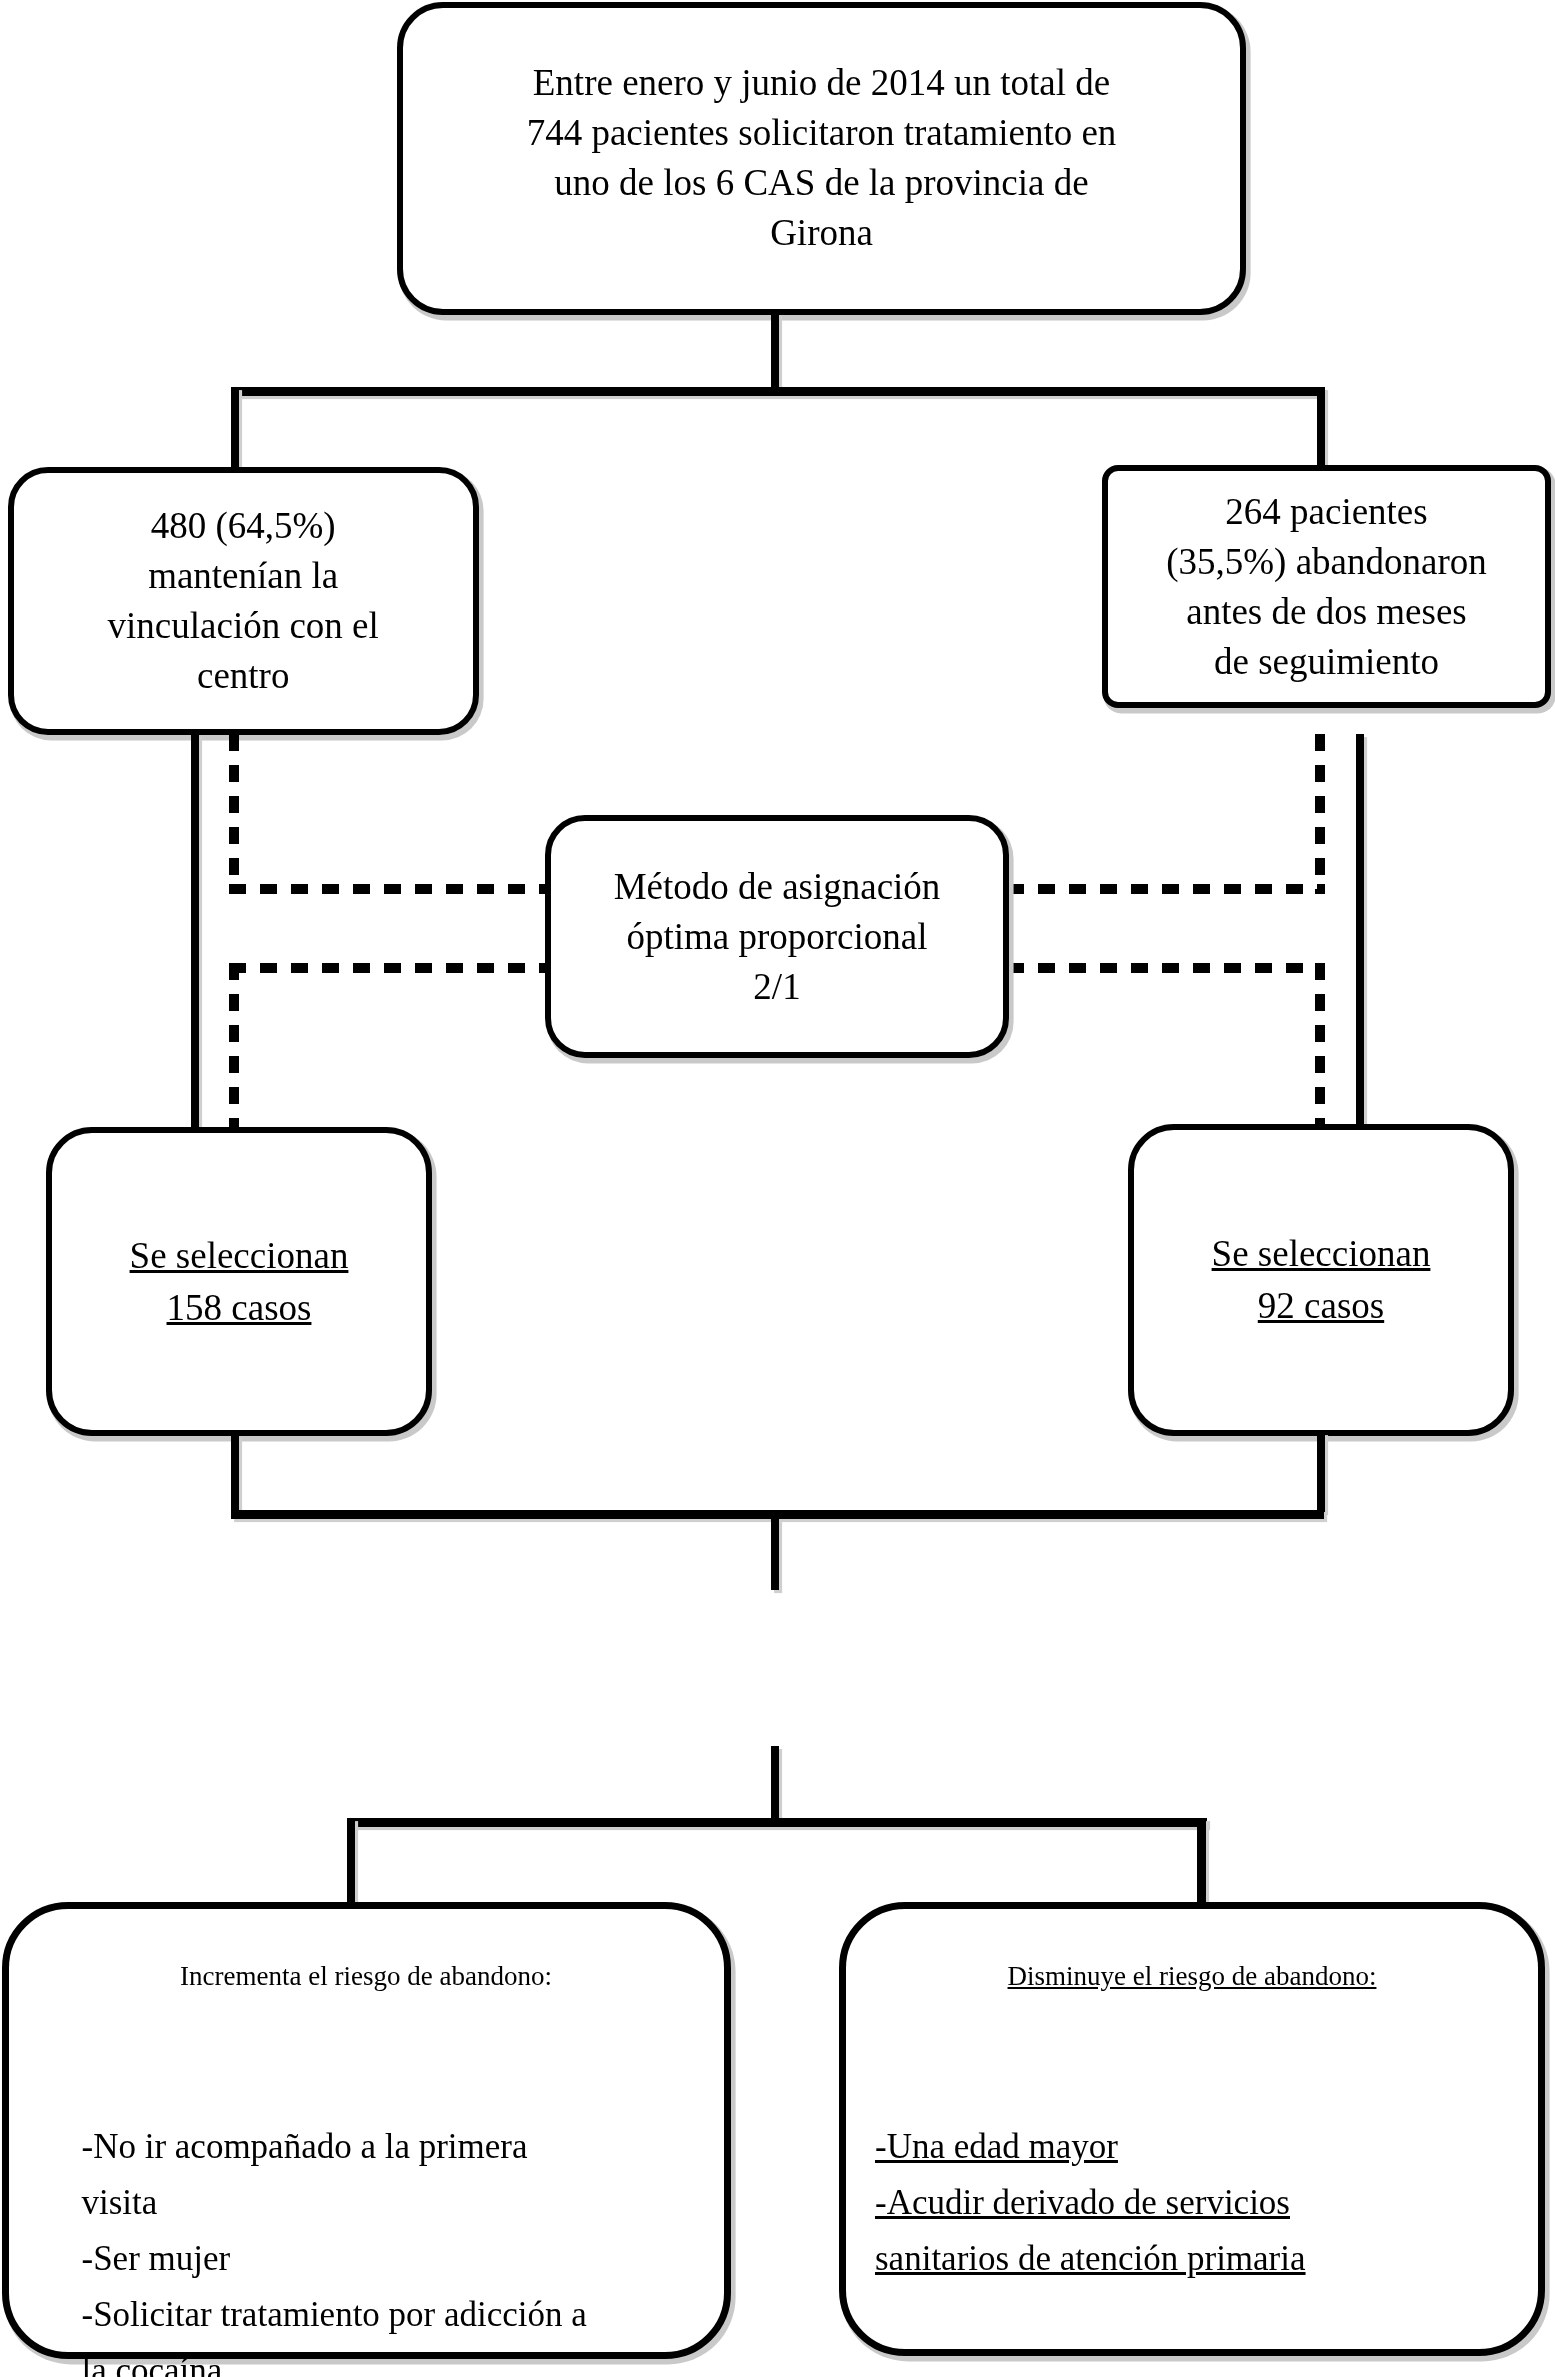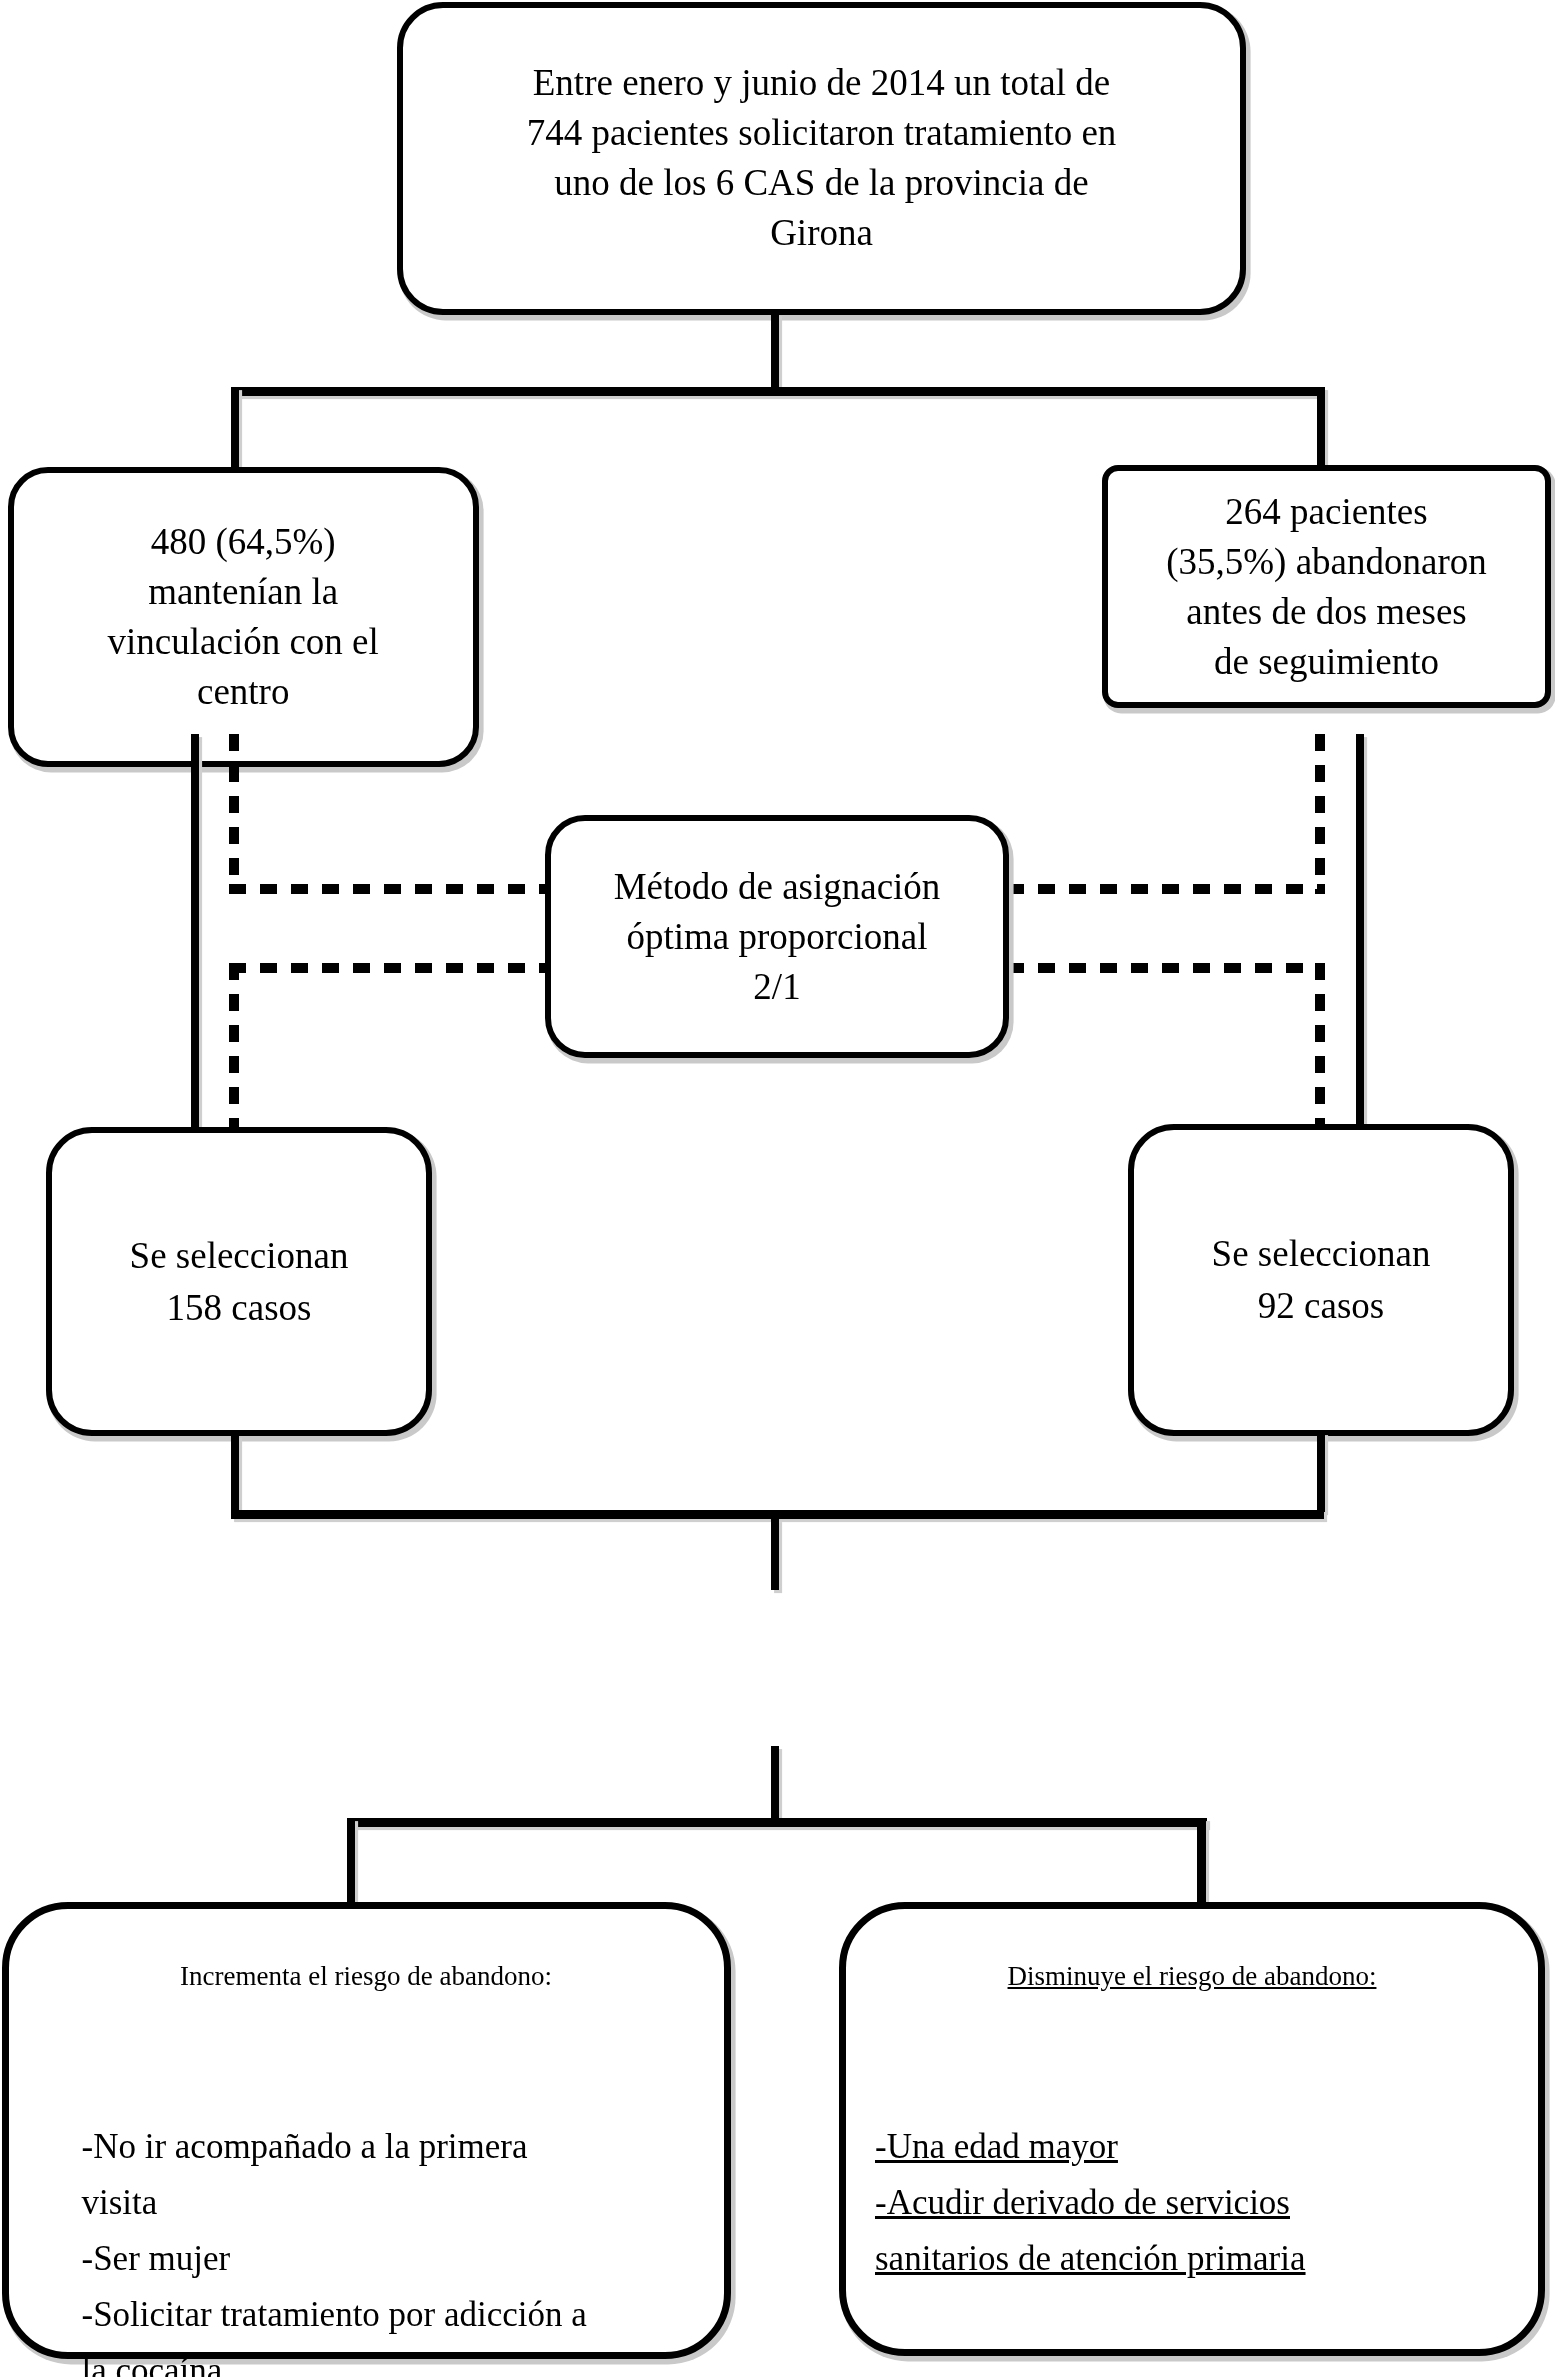--- a/index.html
+++ b/index.html
@@ -55,41 +55,41 @@
     padding-top:40px;
   }
   .list-items {
     white-space:pre-line;
     font-size:35px;
     line-height:56px;
     margin-top:116px;
   }
   .pad-left-a { padding-left:73px; padding-right:15.4px; }
   .pad-left-b { padding-left:29px; padding-right:15.4px; }
-  .tight { line-height:52px; }
+  .tight { line-height:52px;text-decoration:underline; }
   .model-text { line-height:62px; }
 </style>
 </head>
 <body>
 
 <div id="canvas">
 
   <div class="box" style="left:349px; top:1.5px; width:849px; height:313px; border-radius:46px;margin-left:48px;">
     <div class="box-text">Entre enero y junio de 2014 un total de
 744 pacientes solicitaron tratamiento en
 uno de los 6 CAS de la provincia de
 Girona</div>
   </div>
 
   <div class="vline" style="left:771px; top:313px; width:7.7px; height:77px;"></div>
   <div class="hline" style="left:231px; top:387px; width:1093px; height:8.5px;"></div>
   <div class="vline" style="left:231px; top:387px; width:7.7px; height:82px;"></div>
   <div class="vline" style="left:1317px; top:387px; width:7.7px; height:80px;"></div>
 
-  <div class="box" style="left:7.7px; top:467px; width:471px; height:300px; border-radius:40px;">
+  <div class="box" style="left:7.7px; top:467px; width:471px; height:268px; border-radius:40px;">
     <div class="box-text">480 (64,5%)
 mantenían la
 vinculación con el
 centro</div>
   </div>
   <div class="box" style="left:1102px; top:465px; width:449px; height:243px; border-radius:16px;">
     <div class="box-text">264 pacientes
 (35,5%) abandonaron
 antes de dos meses
 de seguimiento</div>

